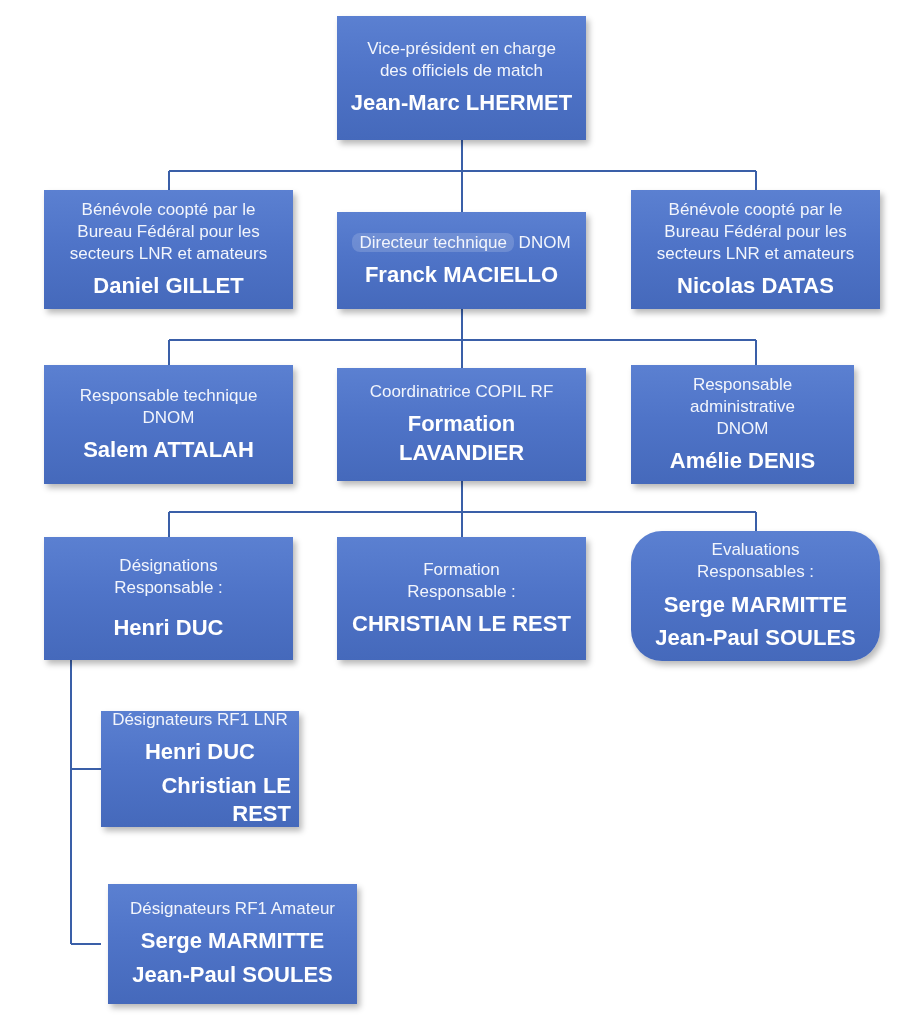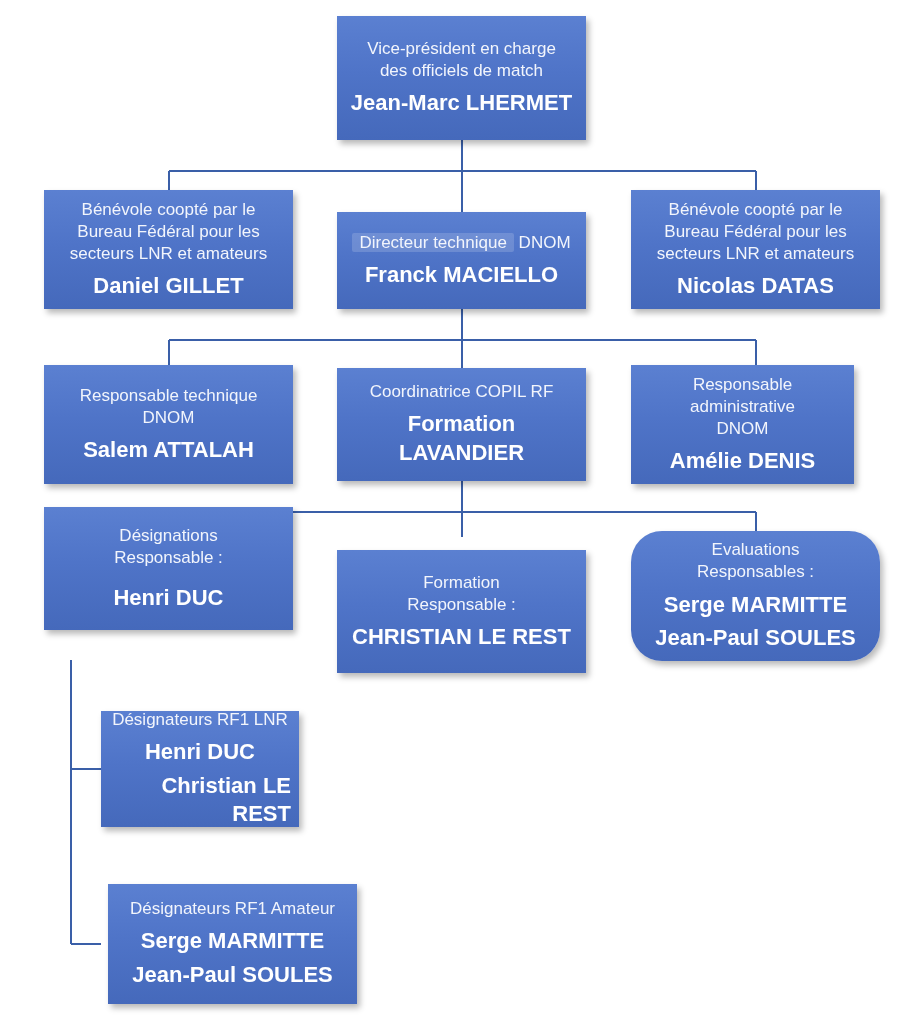--- a/index.html
+++ b/index.html
@@ -69,36 +69,36 @@
     margin-top: 7px;
   }
   .node .person + .person {
     margin-top: 5px;
   }
 
   
   .node .role.highlighted > .hl {
     background: rgba(255, 255, 255, 0.16);
     padding: 0 7px;
-    border-radius: 2px;
+    border-radius: 8px;
   }
 
   
   #node-vice-president { left: 337px; top: 16px;  width: 249px; height: 124px; }
 
   #node-benevole-gillet { left: 44px;  top: 190px; width: 249px; height: 119px; }
   #node-directeur-dnom  { left: 337px; top: 212px; width: 249px; height: 97px;  }
   #node-benevole-datas  { left: 631px; top: 190px; width: 249px; height: 119px; }
 
   #node-resp-technique  { left: 44px;  top: 365px; width: 249px; height: 119px; }
   #node-coordinatrice   { left: 337px; top: 368px; width: 249px; height: 113px; }
   #node-resp-admin      { left: 631px; top: 365px; width: 223px; height: 119px; }
 
-  #node-designations    { left: 44px;  top: 507px; width: 249px; height: 123px; gap: 8px; }
-  #node-formation       { left: 337px; top: 537px; width: 249px; height: 123px; margin-top: 13px; }
+  #node-designations    { left: 44px;  top: 537px; width: 249px; height: 123px; gap: 8px; }
+  #node-formation       { left: 337px; top: 537px; width: 249px; height: 123px; }
   #node-evaluations     { left: 631px; top: 531px; width: 249px; height: 130px; border-radius: 31px; }
 
   #node-design-lnr      { left: 101px; top: 711px; width: 198px; height: 116px; text-align: right; }
   #node-design-amateur  { left: 108px; top: 884px; width: 249px; height: 120px; }
 </style>
 </head>
 <body>
 
 <div id="chart-root">
 

